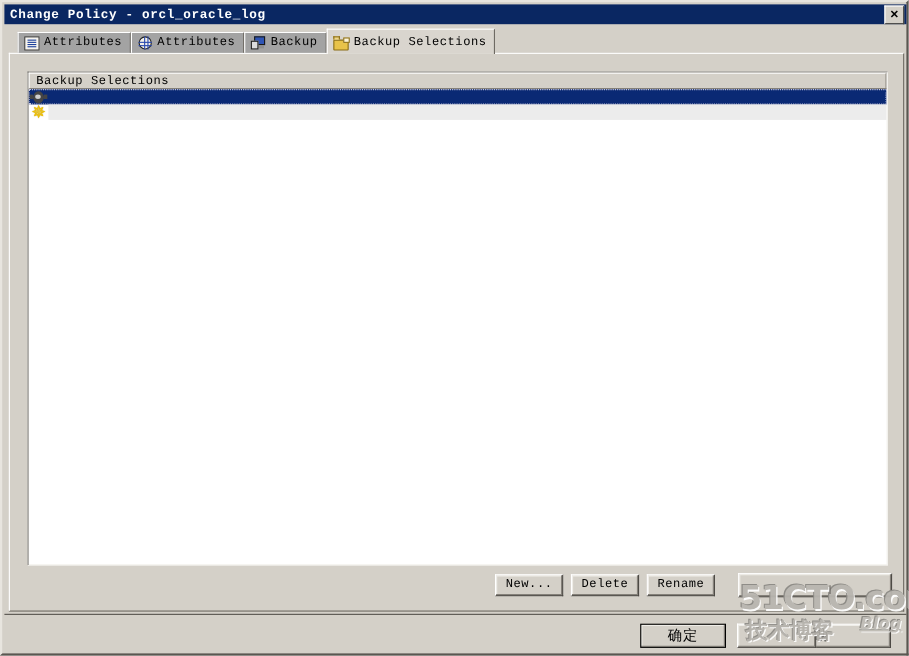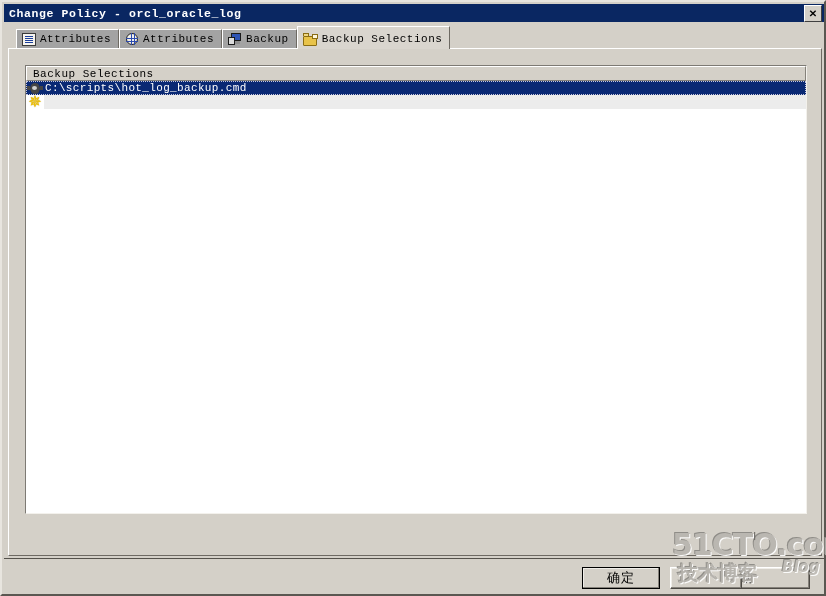--- a/index.html
+++ b/index.html
@@ -407,20 +407,21 @@
   #wm-blog {
     position: absolute;
     left: 112px; top: 36px;
     font-family: "DejaVu Sans", sans-serif;
     font-style: italic;
     font-weight: bold;
     font-size: 15px;
     color: #bfbcb6;
     text-shadow: 1px 1px 0 #ffffff, -1px -1px 0 #8c8a85;
     opacity: 0.92;
+    text-decoration: underline;
   }
   #wm-cursor {
     position: absolute;
     left: 83px; top: 8px;
     font-family: "DejaVu Sans", sans-serif;
     font-size: 11px;
     color: #6f6c67;
   }
 </style>
 </head>
@@ -480,32 +481,45 @@
       <div id="list-header">
         <span>Backup Selections</span>
       </div>
 
       <div class="row selected">
         <span class="ico-script">
           <s></s>
             <b></b>
             <i></i>
         </span>
-        <span class="row-label">C:\scripts\hot_log_backup.cmd</span>
       </div>
 
       <div class="row-wrap">
         <span class="ico-star">✵</span>
         <div class="row empty">
           <span class="row-label"></span>
         </div>
       </div>
 
     </div>
 
+    <div id="action-buttons">
+      <div class="btn" id="btn-new">
+        <span>New...</span>
+      </div>
+      <div class="btn" id="btn-delete">
+        <span>Delete</span>
+      </div>
+      <div class="btn" id="btn-rename">
+        <span>Rename</span>
+      </div>
+      <div class="btn" id="btn-install">
+        <span></span>
+      </div>
+    </div>
 
   </div>
 
   <div id="bottom-divider"></div>
 
   <div id="dialog-buttons">
     <div class="btn btn-cjk" id="btn-help">
       <span>帮助</span>
     </div>
     <div class="btn btn-cjk" id="btn-cancel">

